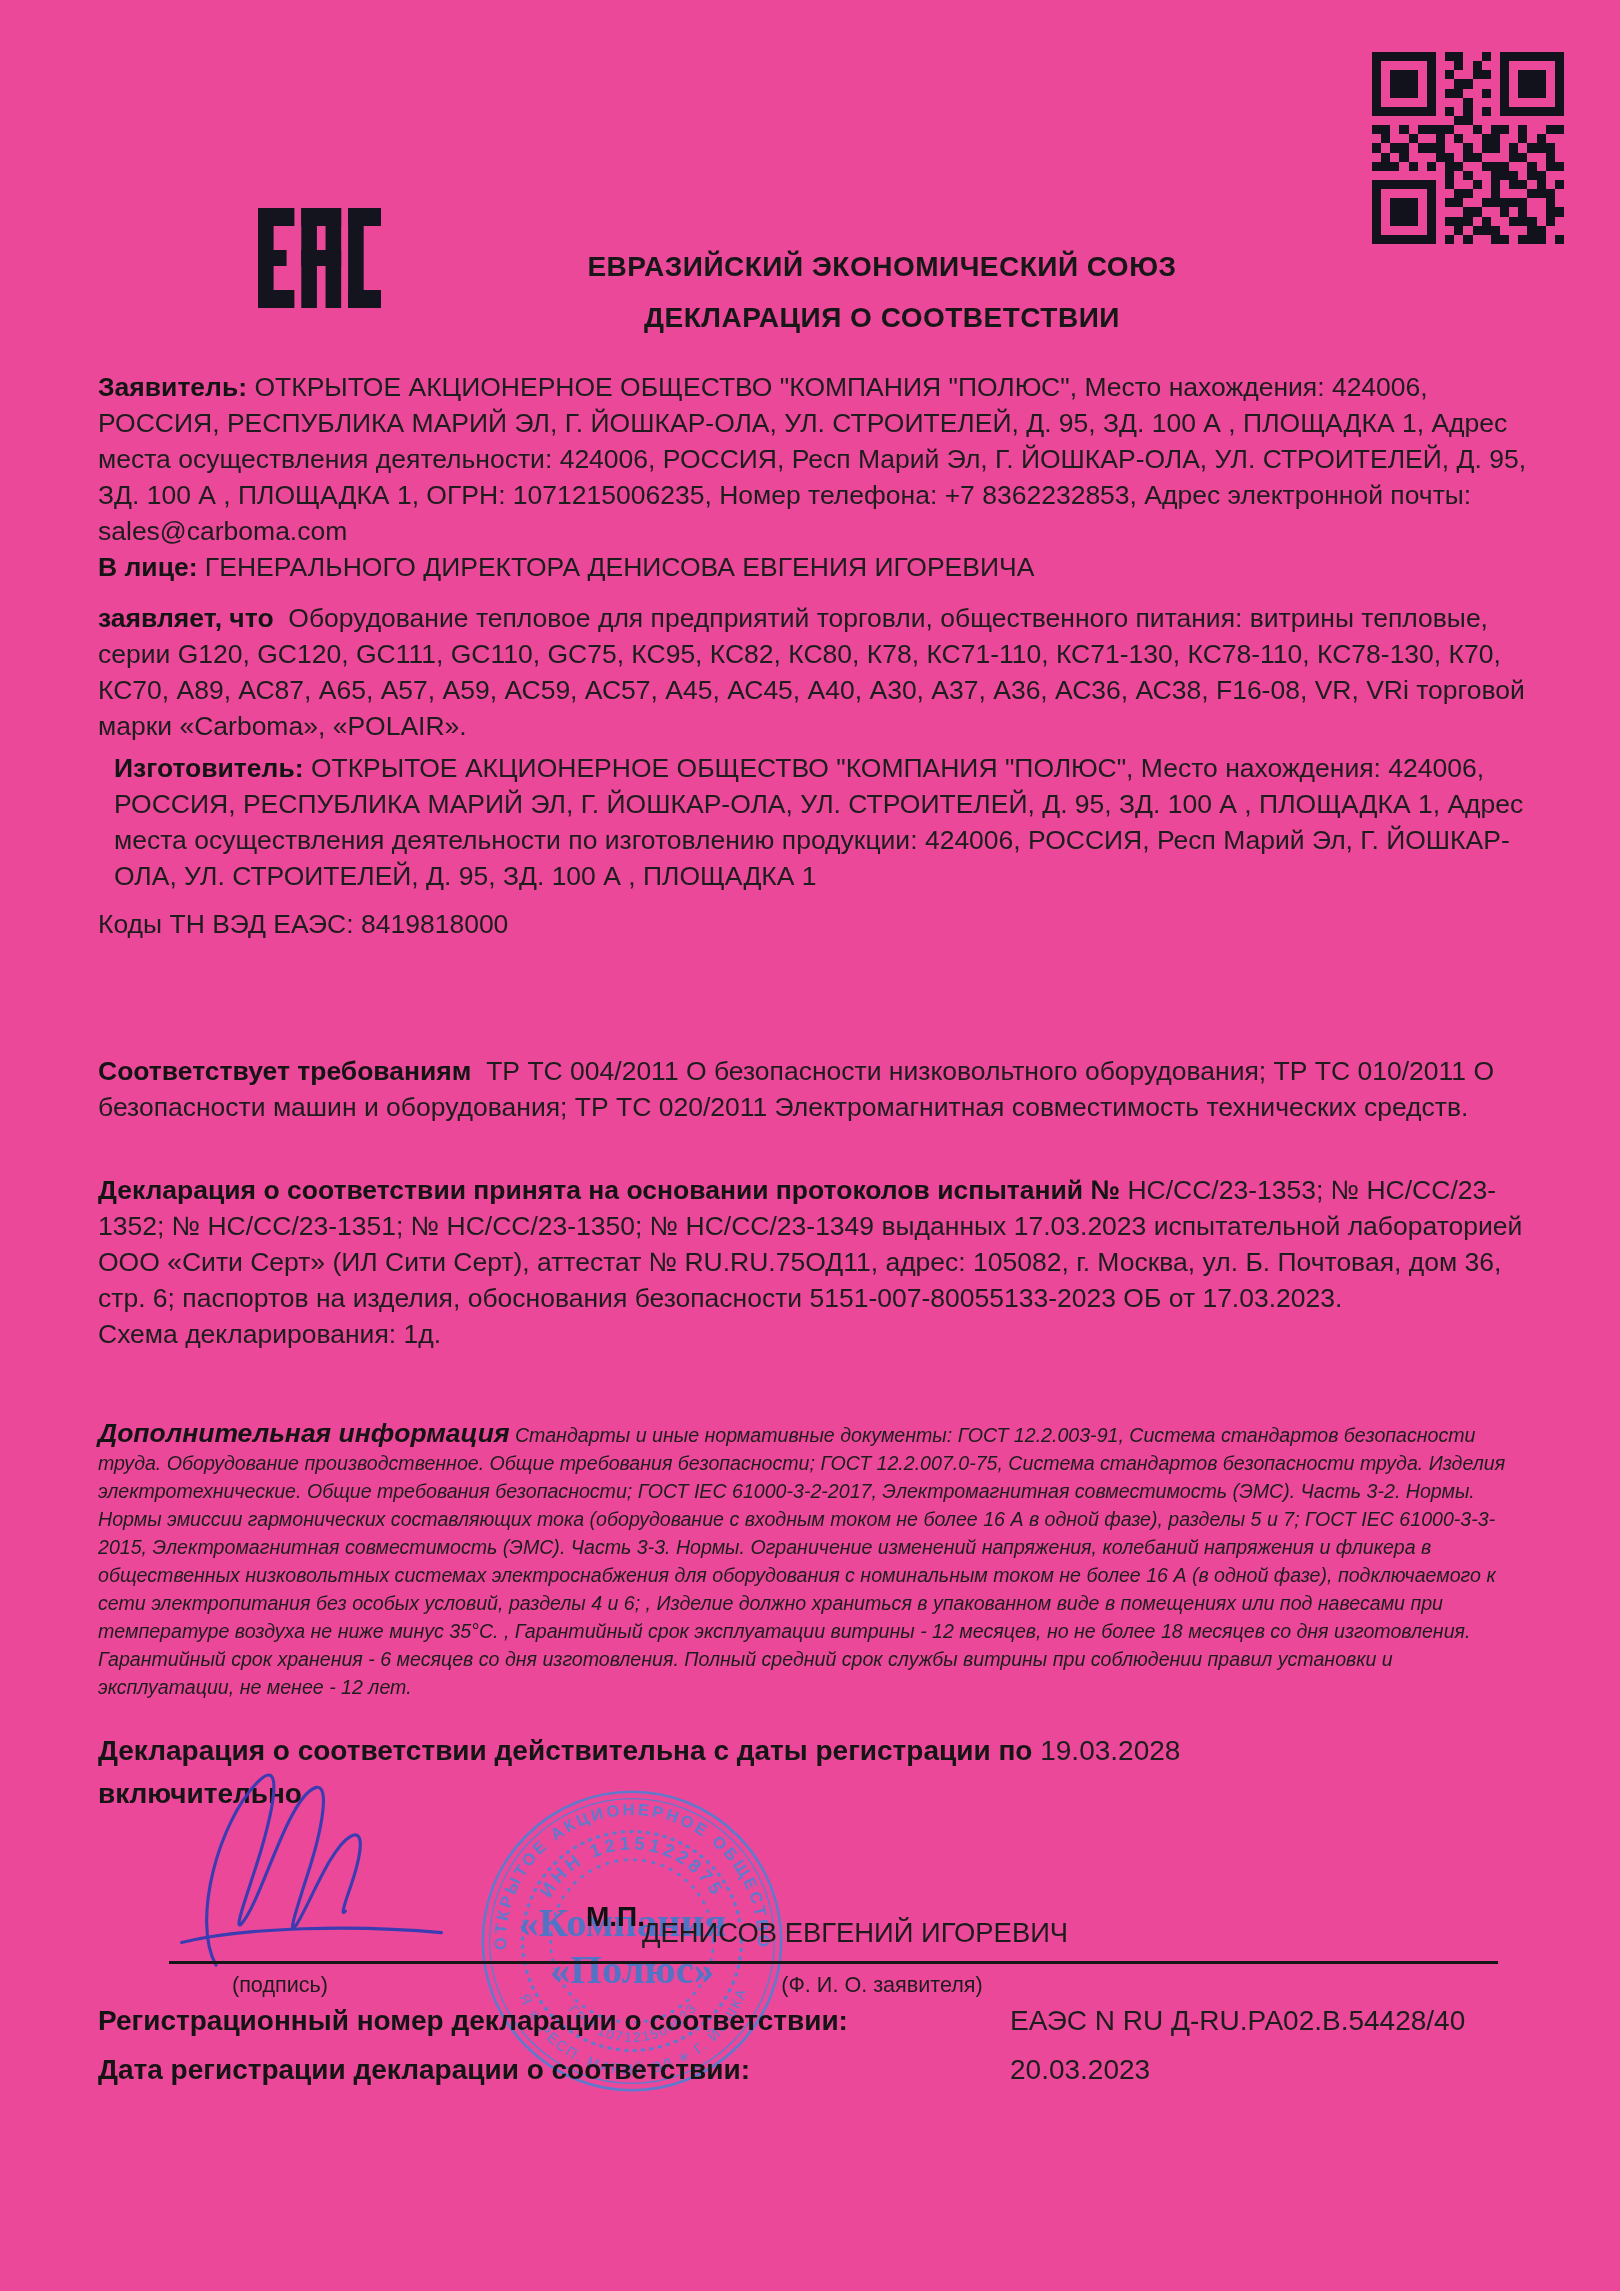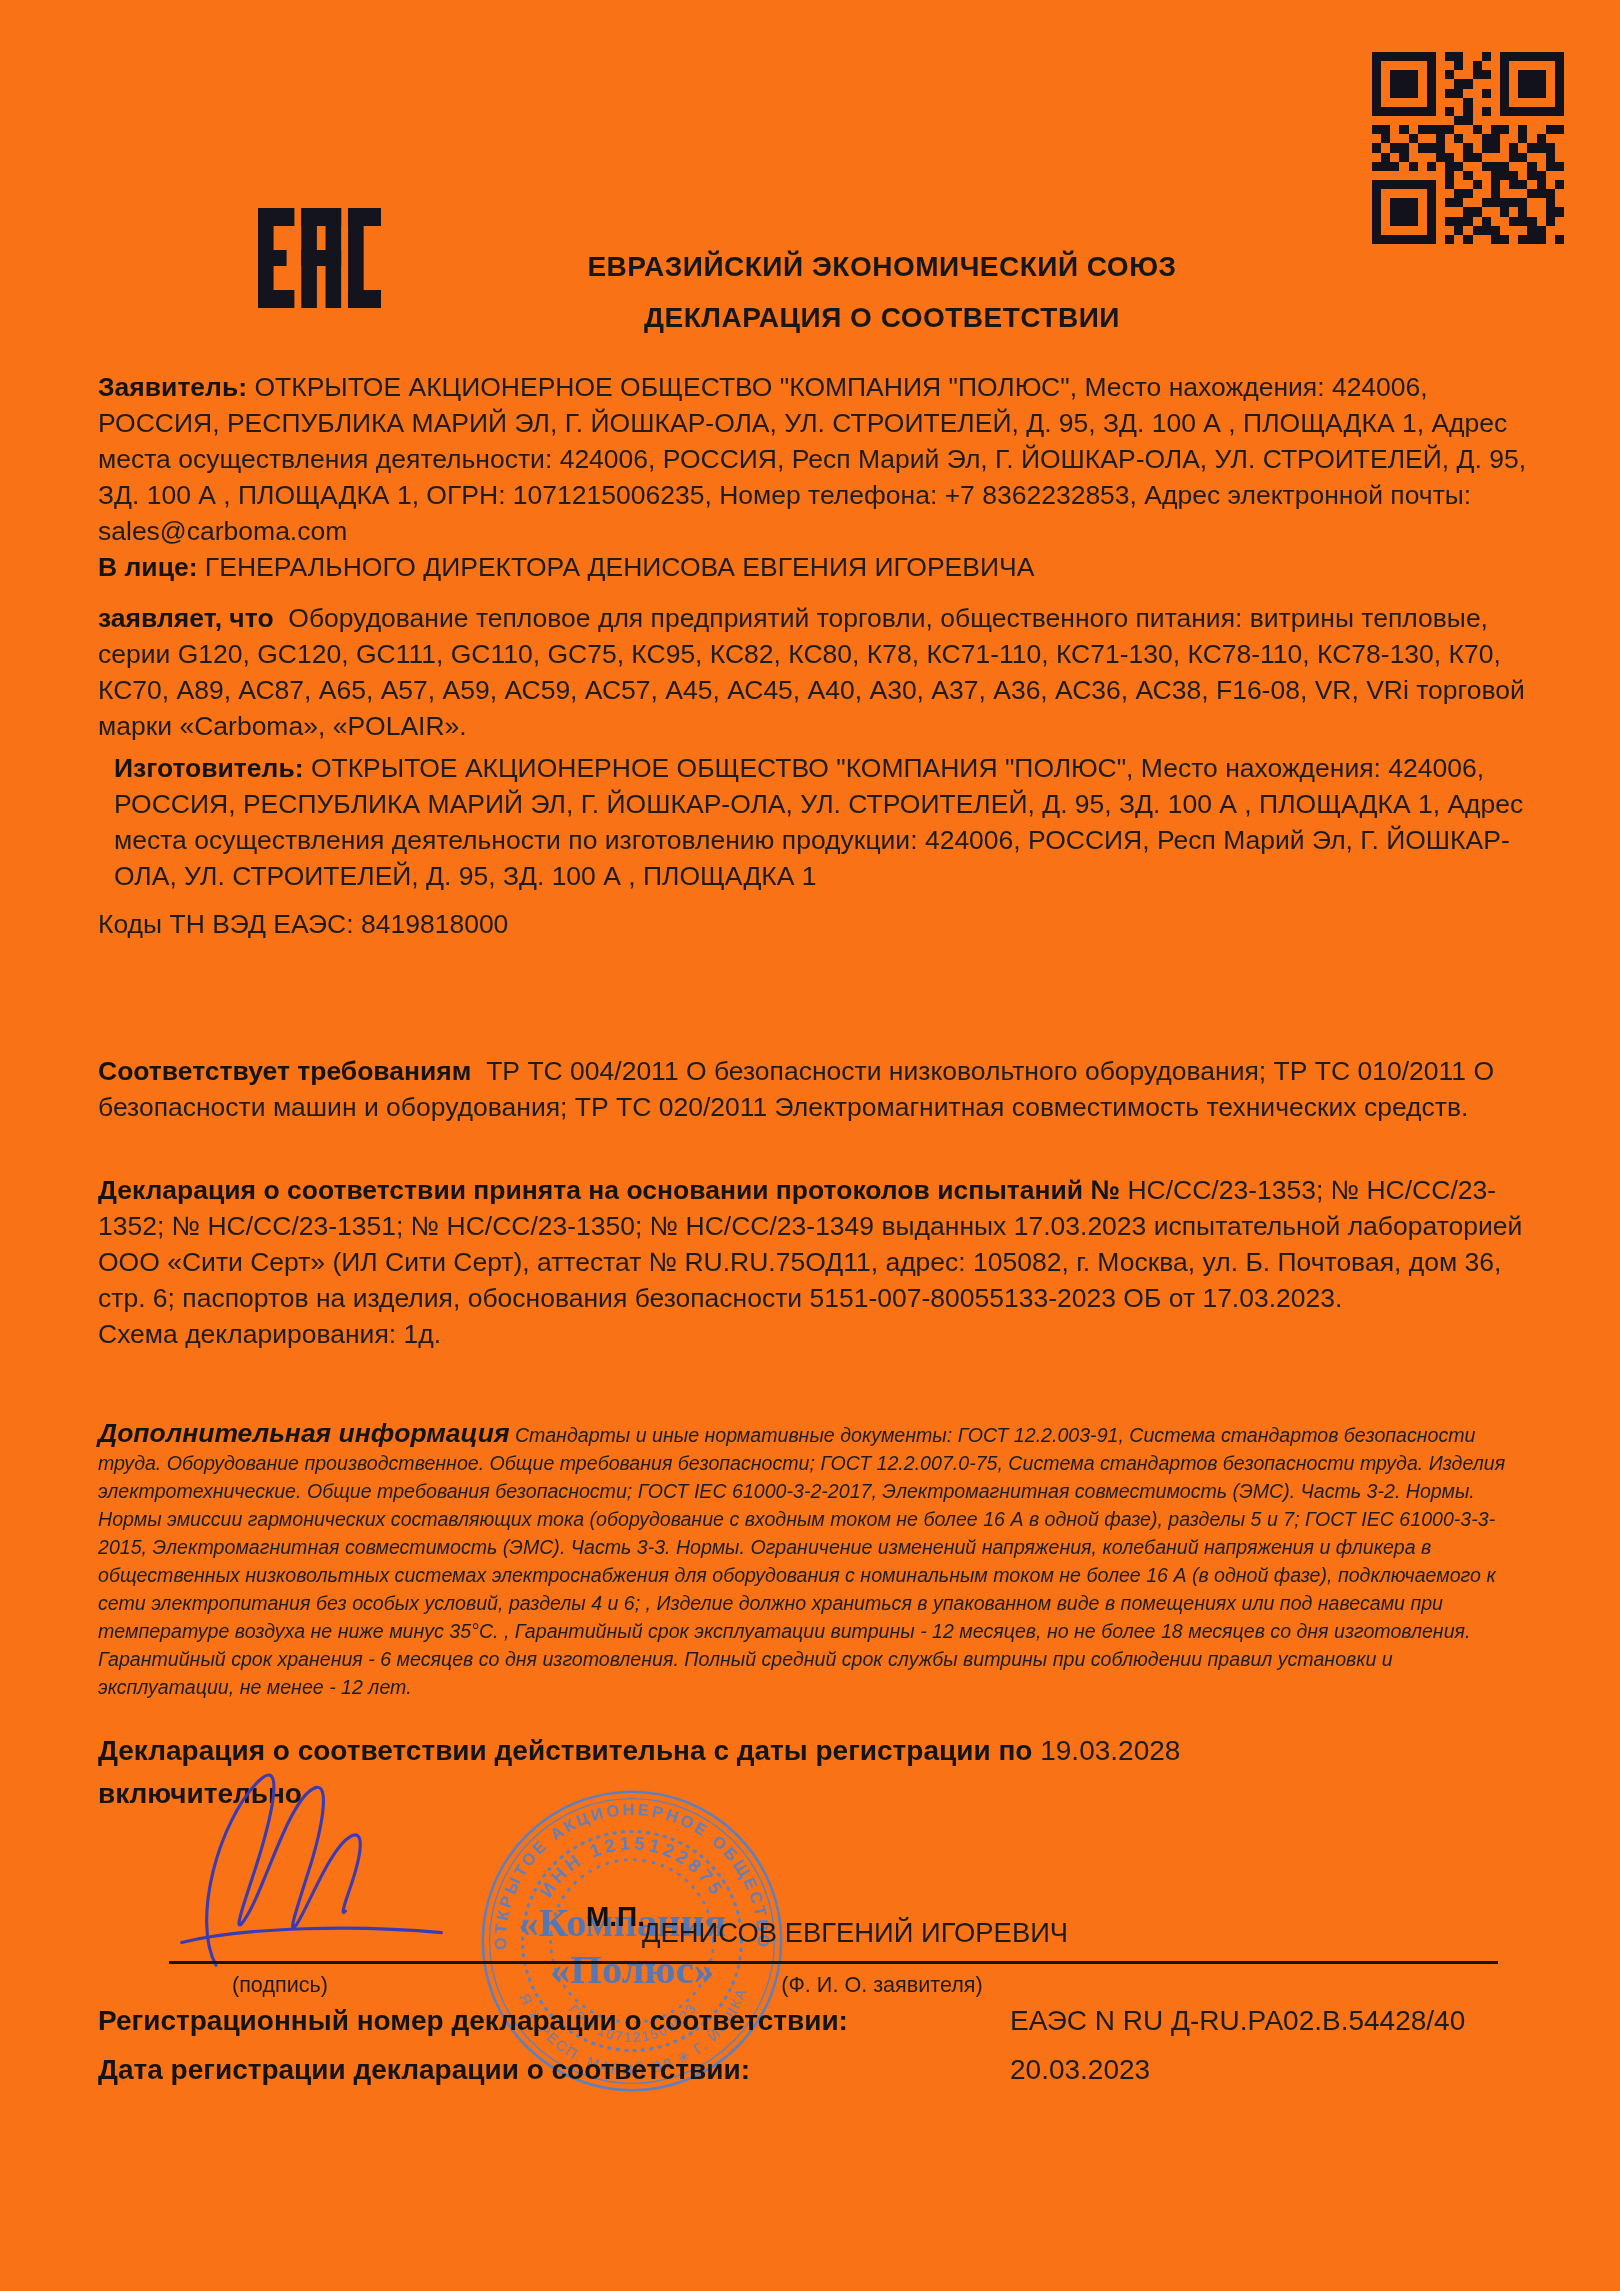--- a/index.html
+++ b/index.html
@@ -1,18 +1,18 @@
 <!DOCTYPE html>
 <html><head>
 <meta charset="utf-8">
 <style>
   html,body{margin:0;padding:0;background:#9a9a9a;}
   .page{
     position:relative;width:1620px;height:2292px;margin:0 auto;
-    background:#f97316;overflow:hidden;
+    background:#ec4899;overflow:hidden;
     font-family:"Liberation Sans","DejaVu Sans",sans-serif;
     color:#1b1b1b;
   }
   .abs{position:absolute;}
   .header-titles{left:333px;top:0;width:1098px;text-align:center;}
   .title{position:absolute;left:0;width:100%;font-weight:bold;font-size:28px;letter-spacing:0.5px;color:#171717;}
   .para{left:98px;width:1433px;font-size:26.5px;line-height:36px;margin:0;color:#1d1d1d;}
   .para b{color:#141414;}
   .small-para{font-size:19.6px;line-height:28px;font-style:italic;}
   .small-para b{font-size:26.5px;}

